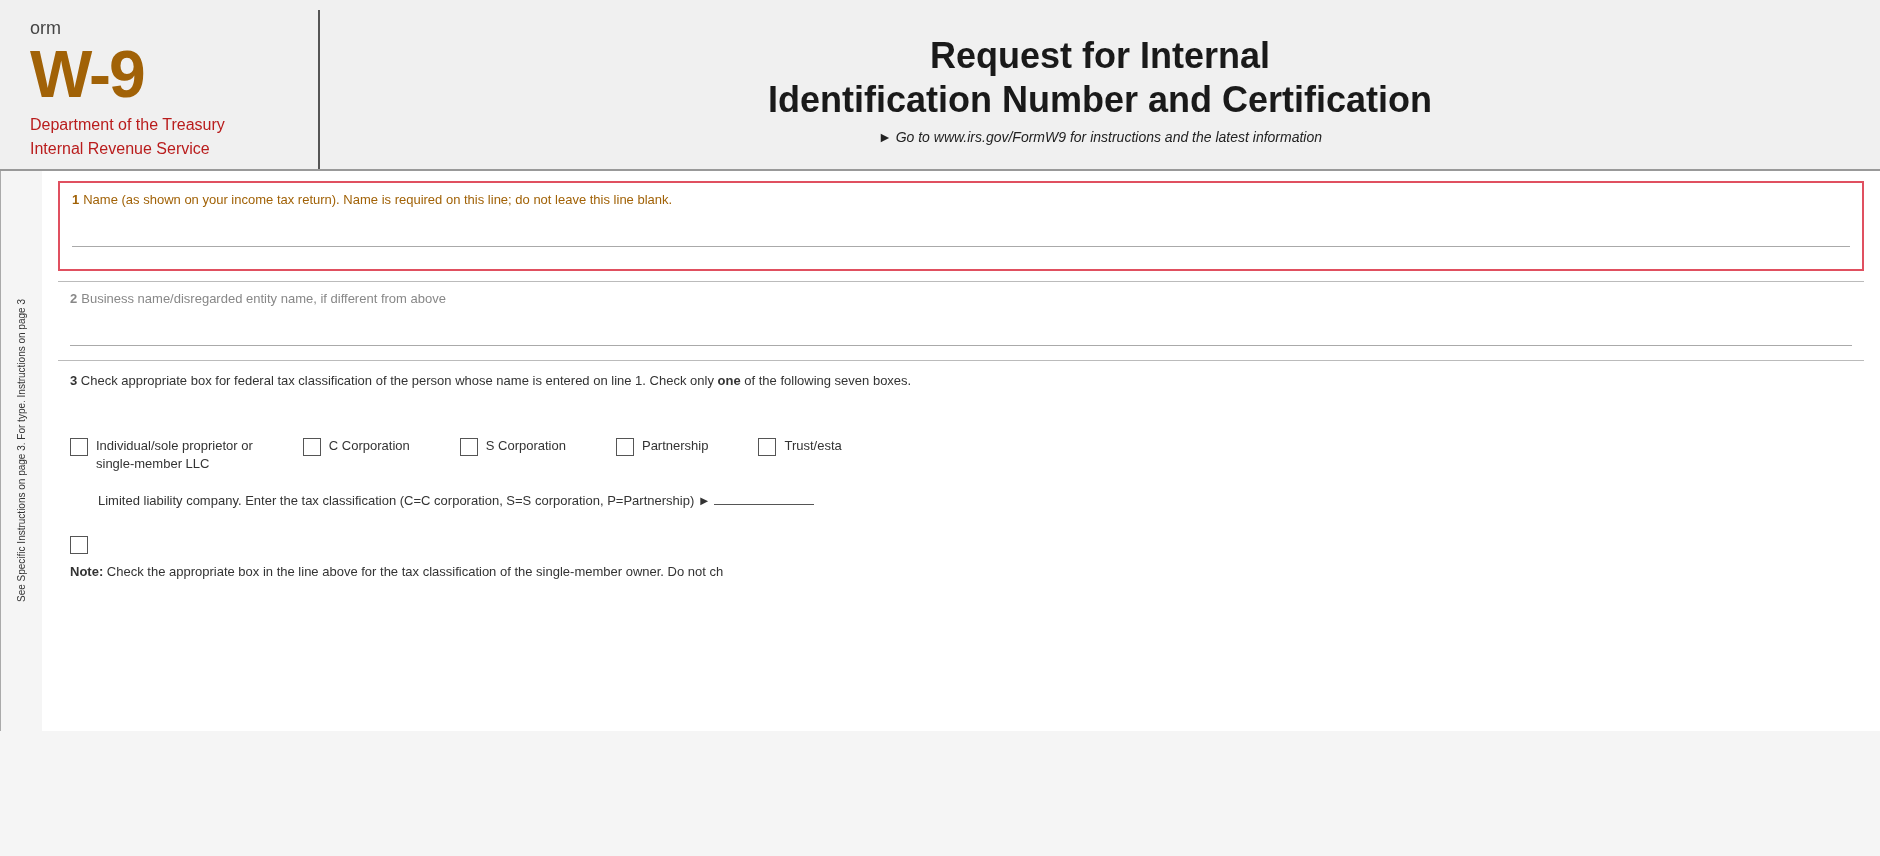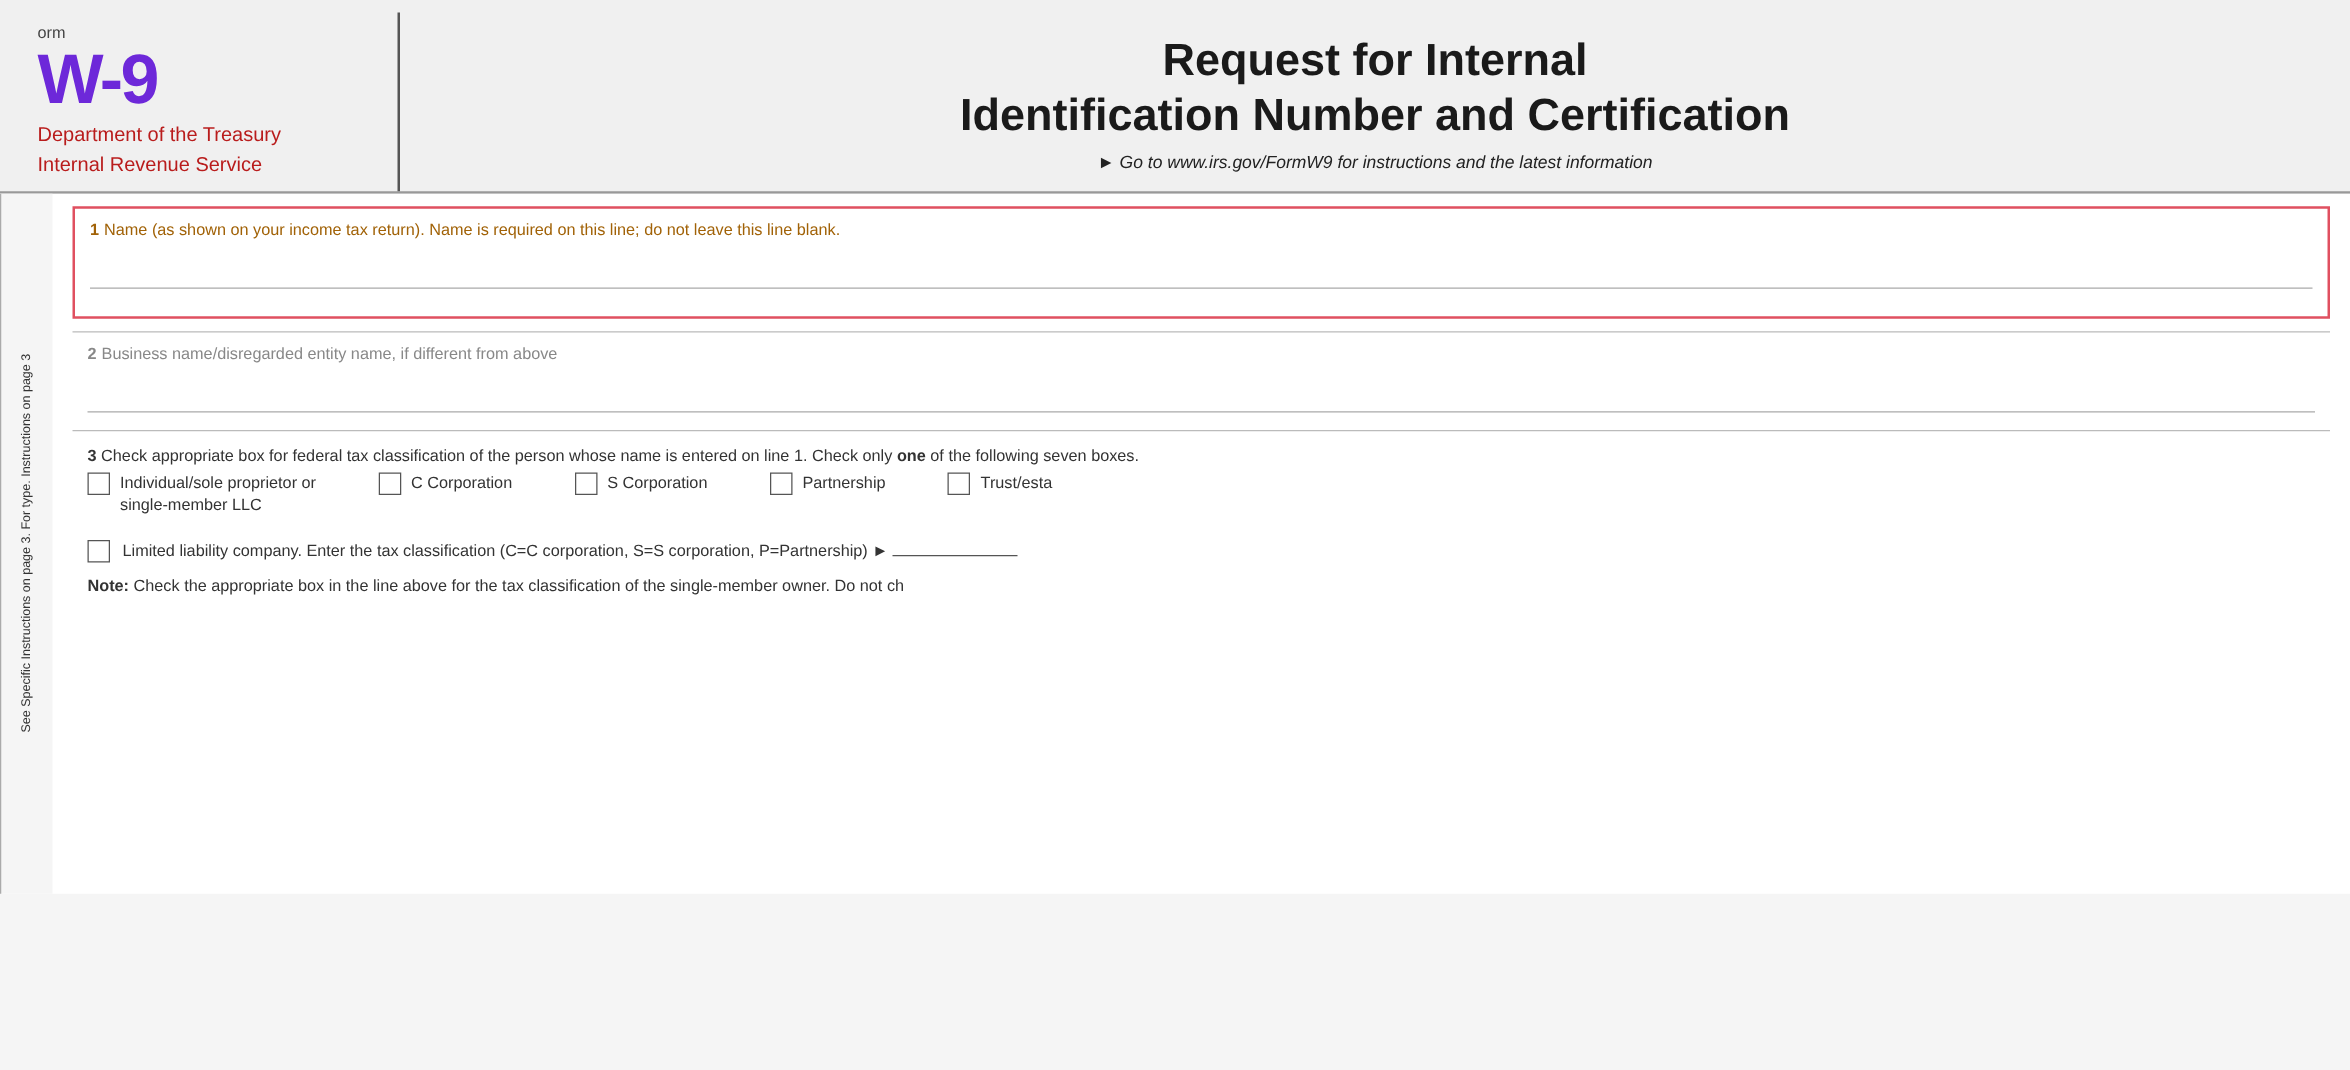--- a/index.html
+++ b/index.html
@@ -26,28 +26,28 @@
     }
     .header-left {
       width: 320px;
       padding: 8px 20px 8px 30px;
       border-right: 2px solid #555;
       display: flex;
       flex-direction: column;
       justify-content: flex-start;
     }
     .form-label-top {
-      font-size: 13px;
+      font-size: 18px;
       color: #444;
       margin-bottom: 2px;
     }
     .form-number {
-      font-size: 56px;
+      font-size: 66px;
       font-weight: 900;
-      color: #6d28d9;
+      color: #a16207;
       line-height: 1;
       letter-spacing: -2px;
     }
     .agency-info {
       font-size: 16px;
       color: #b91c1c;
       margin-top: 6px;
       line-height: 1.5;
     }
     .header-right {
@@ -151,20 +151,21 @@
       align-items: flex-start;
       gap: 50px;
       margin-bottom: 18px;
       flex-wrap: nowrap;
     }
     .checkbox-item {
       display: flex;
       align-items: flex-start;
       gap: 8px;
       flex-shrink: 0;
+      margin-top: 44px;
     }
     .checkbox-box {
       width: 18px;
       height: 18px;
       border: 1.5px solid #555;
       background: #fff;
       flex-shrink: 0;
       margin-top: 1px;
     }
     .checkbox-label {

